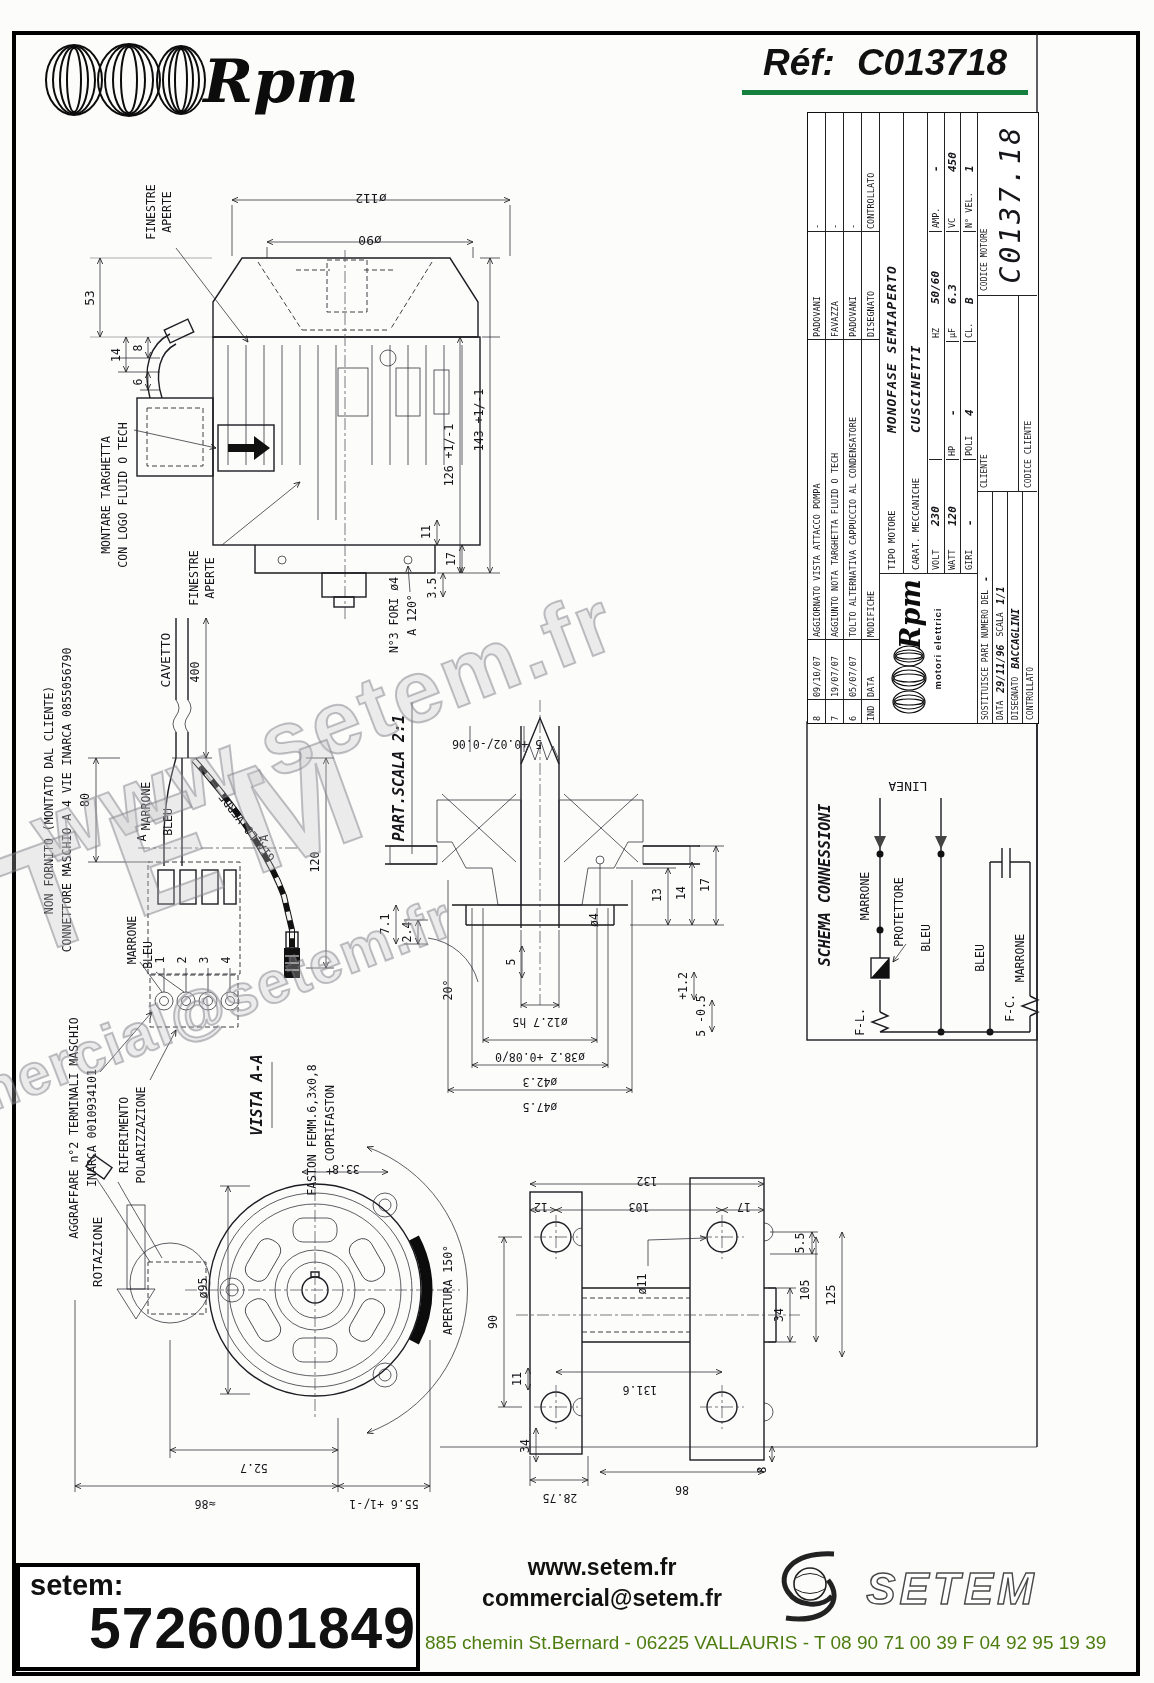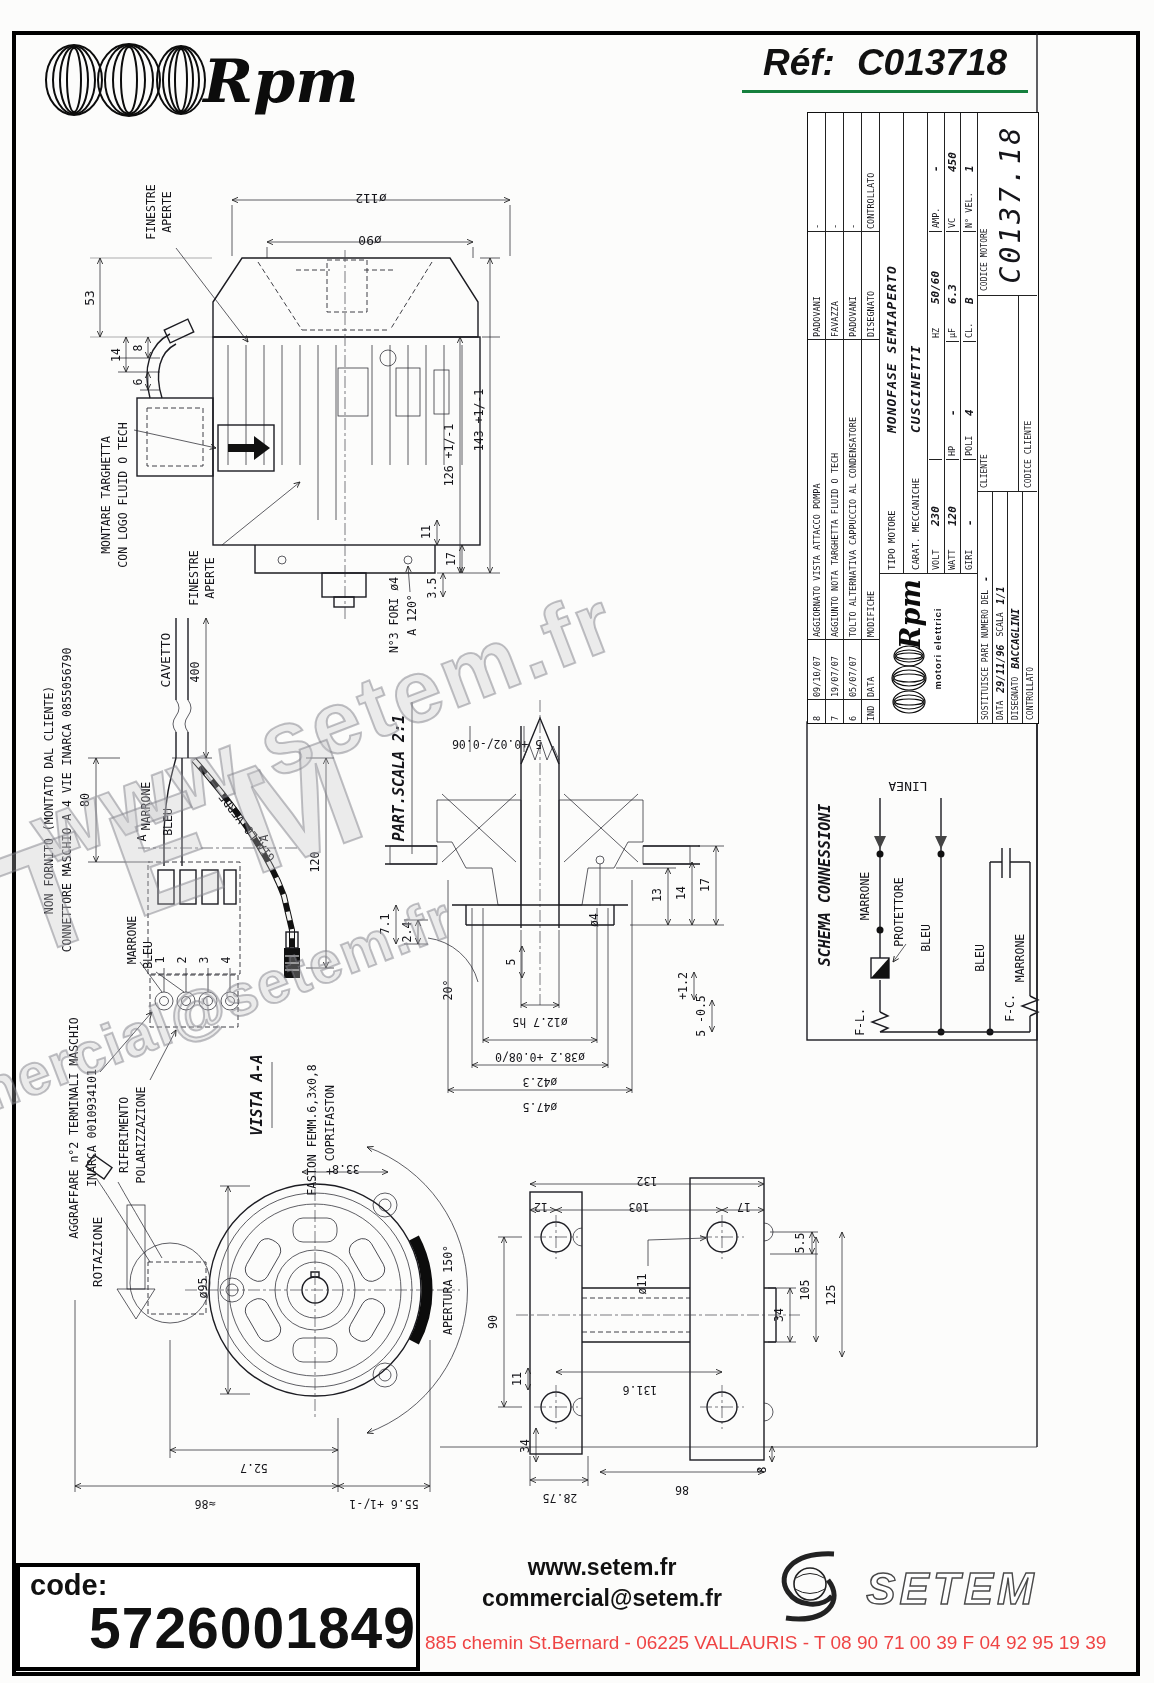--- a/index.html
+++ b/index.html
@@ -43,29 +43,29 @@
   .tr1{height:15px;border-bottom:1px solid #222;display:flex;align-items:center;padding-left:3px;gap:8px;white-space:nowrap}
   .tr1:last-child{border-bottom:none}
   .tr1 .iv{font-style:italic;font-size:10px;font-weight:bold}
   .tbm{width:196px;border-right:1px solid #222;display:flex;flex-direction:column}
   .cliente{flex:1;font-size:8px;padding:2px 3px}
   .codcli{height:19px;border-top:1px solid #222;font-size:8px;display:flex;align-items:center;padding-left:3px}
   .tbr{flex:1;position:relative}
   .cml{font-size:8px;position:absolute;top:2px;left:4px}
   .cmv{position:absolute;top:16px;left:0;right:0;text-align:center;font-style:italic;font-size:28px;letter-spacing:3px}
   
-  .href{position:absolute;left:742px;top:42px;width:286px;border-bottom:3px solid #15803d;padding-bottom:6px;display:flex;gap:22px;justify-content:center;font:italic bold 37px "Liberation Sans",sans-serif;z-index:4}
+  .href{position:absolute;left:742px;top:42px;width:286px;border-bottom:5px solid #15803d;padding-bottom:6px;display:flex;gap:22px;justify-content:center;font:italic bold 37px "Liberation Sans",sans-serif;z-index:4}
   .hlogo{position:absolute;left:26px;top:38px;z-index:4}
   
   .codebox{position:absolute;left:16px;top:1563px;width:396px;height:100px;border:4px solid #000;z-index:4;background:#fff}
   .codelbl{font:b 29px a;font:bold 29px "Liberation Sans",sans-serif;position:absolute;left:10px;top:2px}
   .codeval{position:absolute;left:0;right:0;top:28px;text-align:right;font:bold 57px "Liberation Sans",sans-serif;letter-spacing:1px}
   .fcenter{position:absolute;left:432px;top:1552px;width:340px;text-align:center;font:bold 23px "Liberation Sans",sans-serif;line-height:1.35;z-index:4}
   .setemlogo{position:absolute;left:772px;top:1546px;z-index:4}
-  .addr{position:absolute;left:425px;top:1632px;width:645px;font:19px "Liberation Sans",sans-serif;white-space:nowrap;z-index:4;color:#ef4444}
+  .addr{position:absolute;left:425px;top:1632px;width:645px;font:19px "Liberation Sans",sans-serif;white-space:nowrap;z-index:4;color:#4d7c0f}
 </style>
 </head>
 <body>
 
 <div class="frame"></div>
 
 <svg class="hlogo" width="350" height="84">
   <g stroke="#0c0c0c" stroke-width="2" fill="none">
     <g>
         <ellipse cx="48" cy="42" rx="7" ry="32"></ellipse>
@@ -563,21 +563,21 @@
       <div class="codcli">CODICE CLIENTE</div>
     </div>
     <div class="tbr">
       <div class="cml">CODICE MOTORE</div>
       <div class="cmv">C0137.18</div>
     </div>
   </div>
 </div>
 
 <div class="codebox">
-  <div class="codelbl">code:</div>
+  <div class="codelbl">setem:</div>
   <div class="codeval">5726001849</div>
 </div>
 <div class="fcenter">
   <div>www.setem.fr</div>
   <div>commercial@setem.fr</div>
 </div>
 <svg class="setemlogo" width="300" height="86">
   <g>
     <path d="M62,8 C20,6 4,28 16,46 C26,61 50,62 60,50" stroke="#222" stroke-width="5" fill="none"></path>
     <path d="M14,72 C56,78 72,54 56,34" stroke="#222" stroke-width="5" fill="none"></path>

